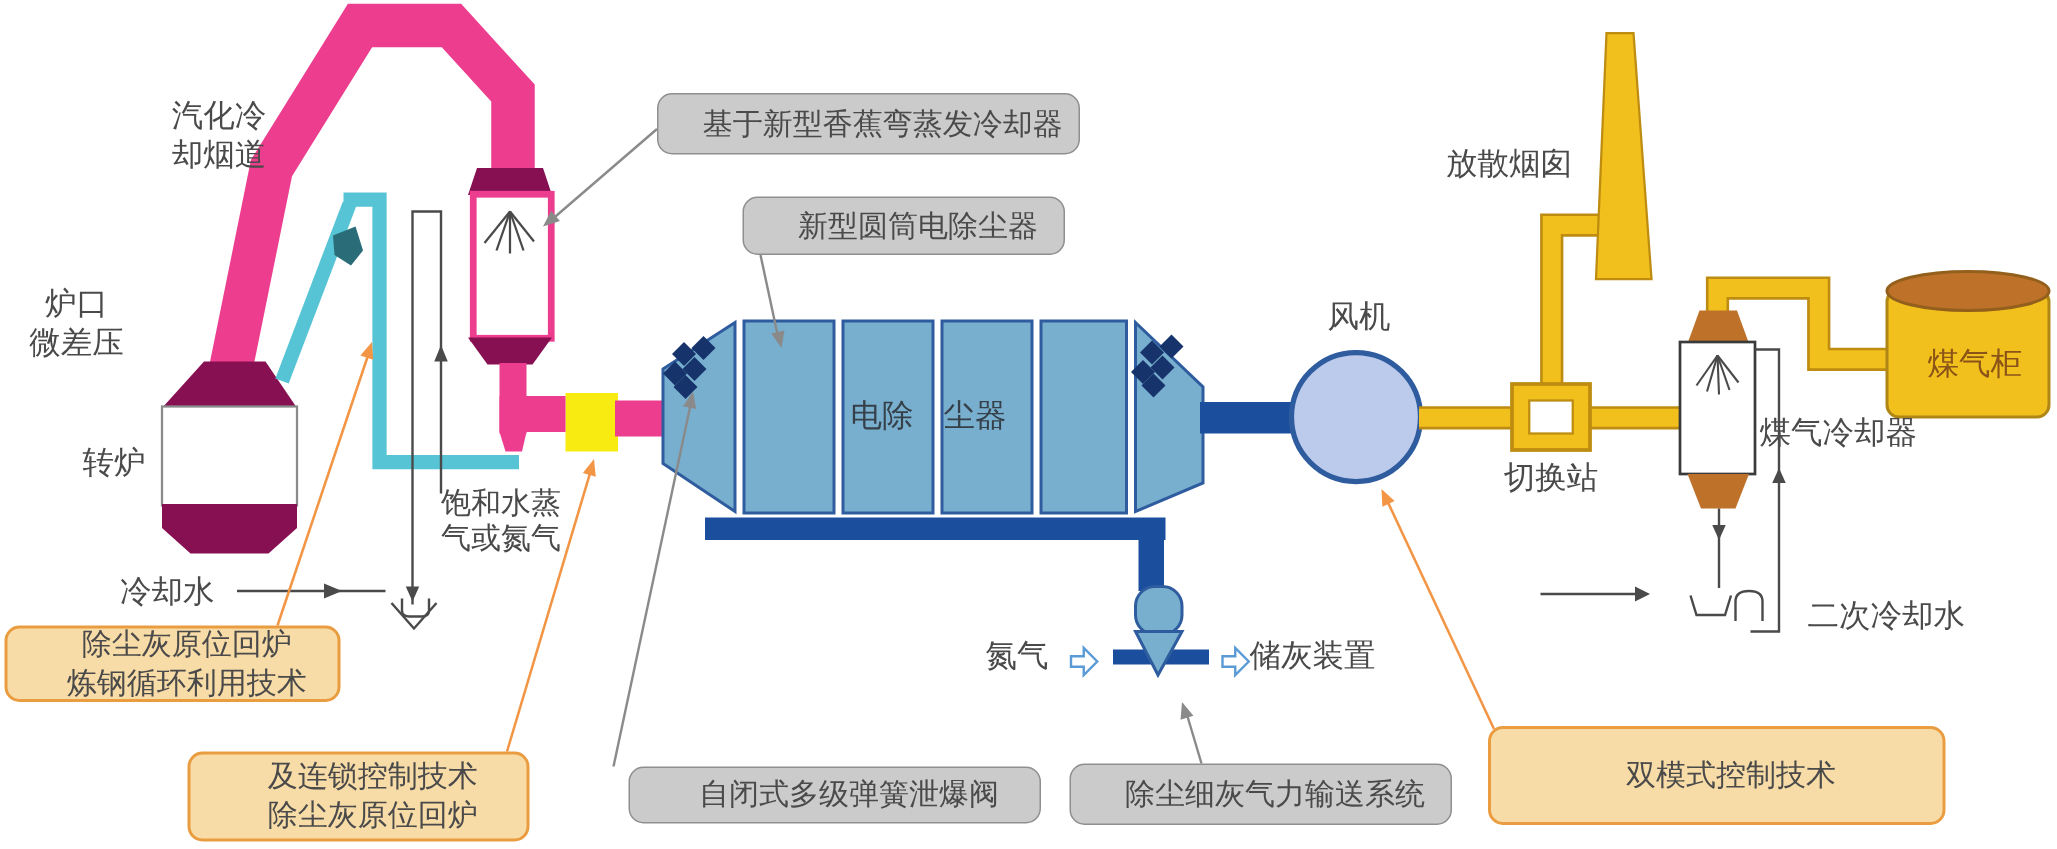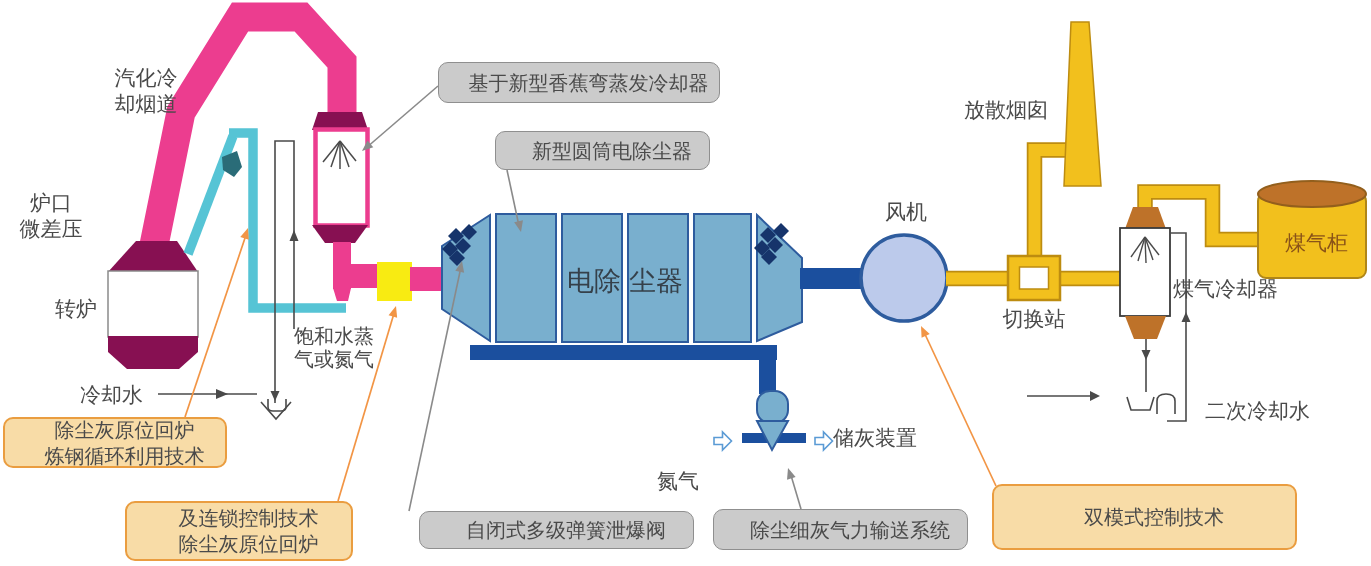--- a/index.html
+++ b/index.html
@@ -2,21 +2,21 @@
 <html><head>
 <meta charset="utf-8">
 <style>
   html,body{margin:0;padding:0;background:#fff;}
   .stage{position:relative;width:1371px;height:566px;background:#fff;overflow:hidden;
          font-family:"Liberation Sans","DejaVu Sans",sans-serif;color:#4a4a4a;}
   .stage svg{position:absolute;left:0;top:0;}
   .lbl{position:absolute;font-size:21px;color:#4a4a4a;white-space:nowrap;line-height:26px;}
   .lbl.center{text-align:center;}
   .lbl .ln{white-space:nowrap;}
-  .esp-txt{position:absolute;font-size:27px;color:#35404a;font-weight:400;}
+  .esp-txt{position:absolute;font-size:21px;color:#35404a;font-weight:400;}
   .callout{position:absolute;display:flex;flex-direction:column;justify-content:center;
            align-items:center;text-align:center;font-size:20px;color:#4a4a4a;
            border-radius:10px;line-height:26px;box-sizing:border-box;padding-left:19px;}
   .callout.gray{background:#cbcbcb;border:1.6px solid #8f8f8f;}
   .callout.tan{background:#f8dca7;border:2px solid #ea9d40;}
   .brown-text{color:#8a5318;}
 </style>
 </head>
 <body>
 
@@ -200,21 +200,21 @@
   <div class="ln">微差压</div>
 </div>
 <div class="lbl center" style="left:42px;top:296px;width:68px;">转炉</div>
 <div class="lbl" style="left:80px;top:382px;">冷却水</div>
 <div class="lbl" style="left:294px;top:325px;font-size:20px;line-height:23px;">
   <div class="ln">饱和水蒸</div>
   <div class="ln">气或氮气</div>
 </div>
 <div class="esp-txt" style="left:567px;top:263px;">电除</div>
 <div class="esp-txt" style="left:629px;top:263px;">尘器</div>
-<div class="lbl" style="left:657px;top:425px;margin-top:43px;">氮气</div>
+<div class="lbl" style="left:657px;top:425px;">氮气</div>
 <div class="lbl" style="left:833px;top:425px;">储灰装置</div>
 <div class="lbl center" style="left:877px;top:199px;width:58px;">风机</div>
 <div class="lbl center" style="left:993px;top:306px;width:82px;">切换站</div>
 <div class="lbl" style="left:964px;top:97px;">放散烟囱</div>
 <div class="lbl brown-text" style="left:1285px;top:230px;">煤气柜</div>
 <div class="lbl" style="left:1173px;top:276px;">煤气冷却器</div>
 <div class="lbl" style="left:1205px;top:398px;">二次冷却水</div>
 
 <div class="callout gray" style="left:438px;top:62px;width:282px;height:41px;">基于新型香蕉弯蒸发冷却器</div>
 <div class="callout gray" style="left:495px;top:131px;width:215px;height:39px;">新型圆筒电除尘器</div>

